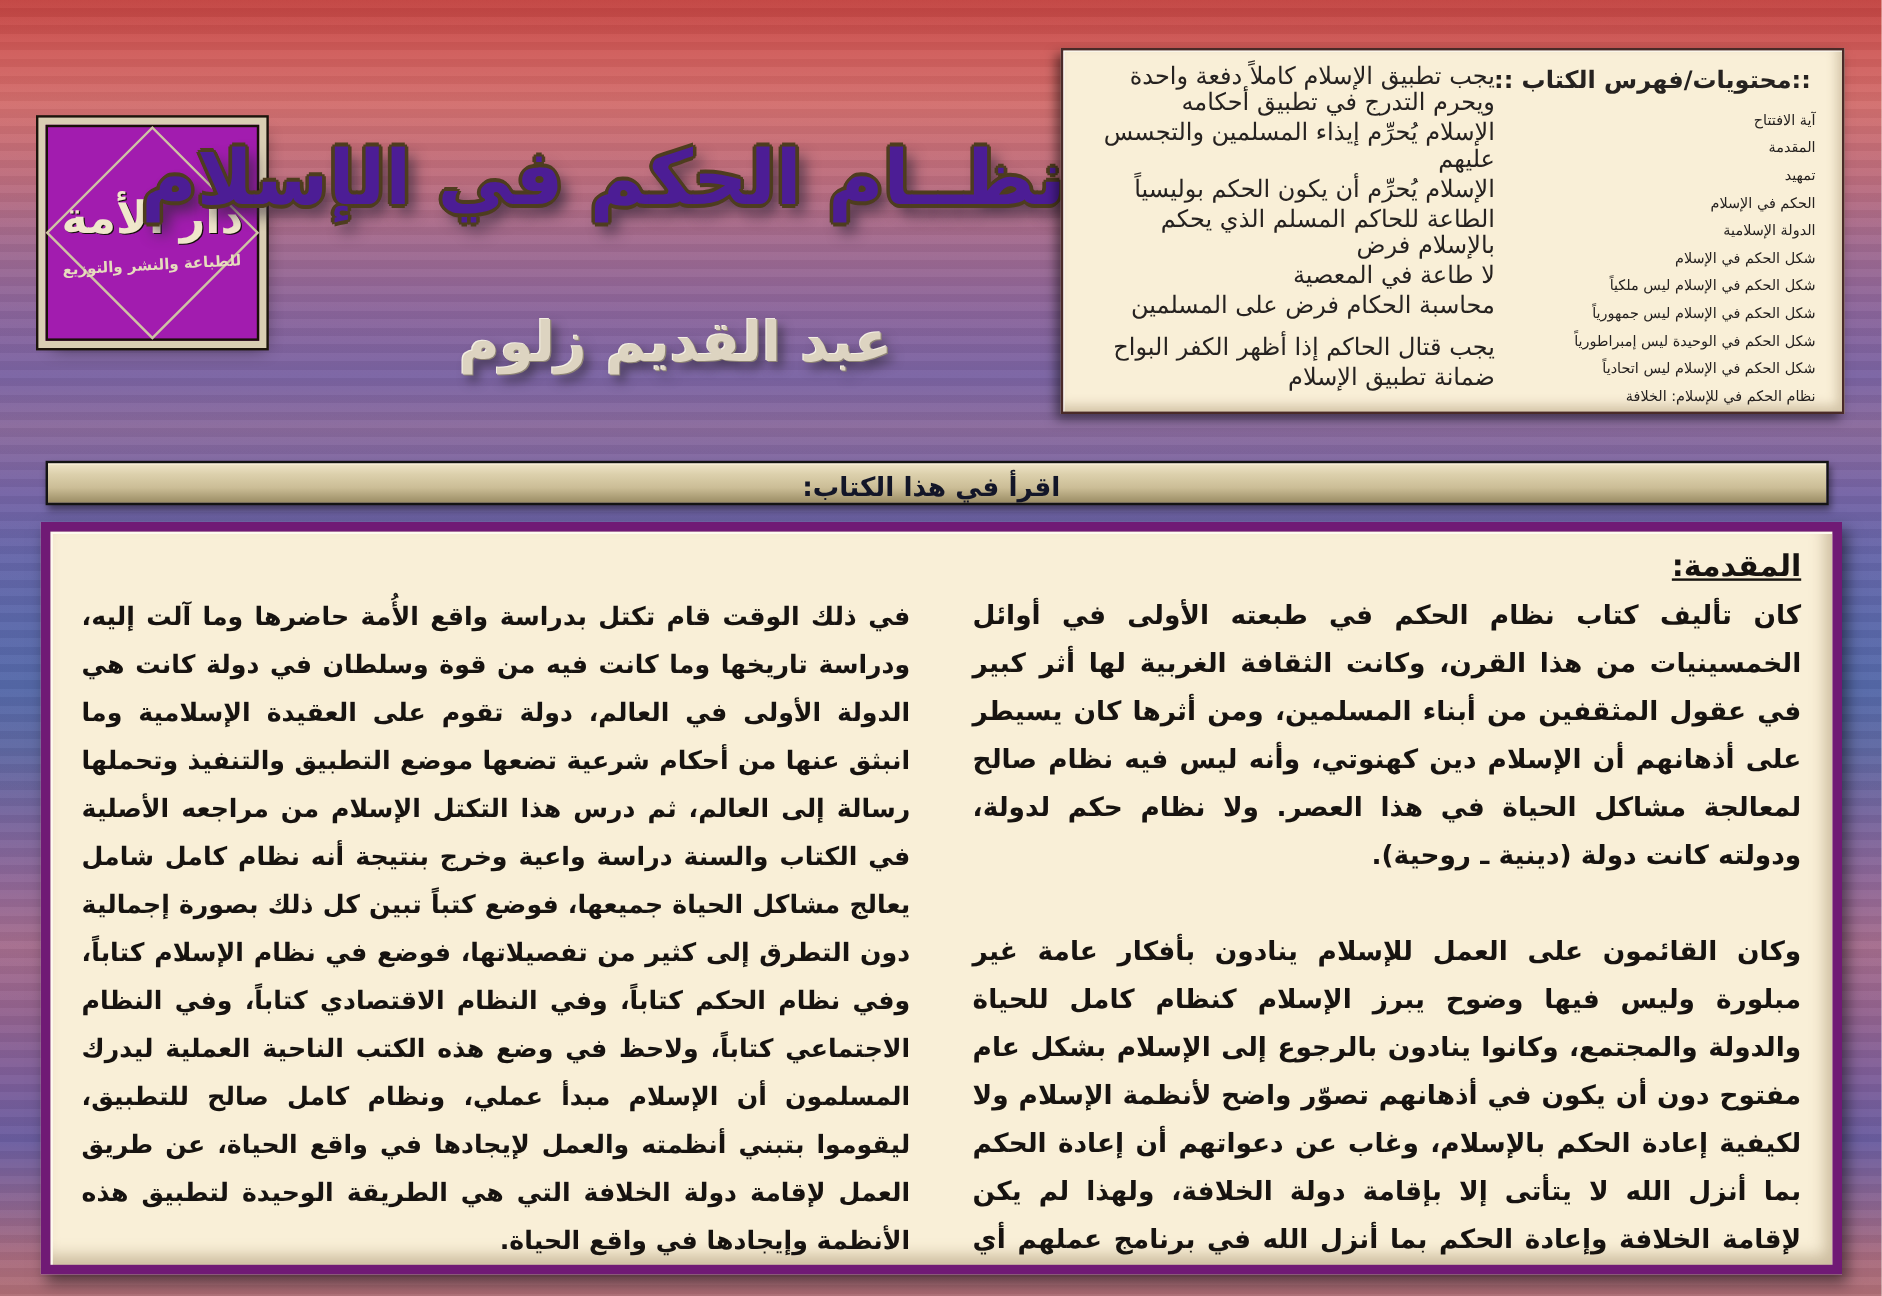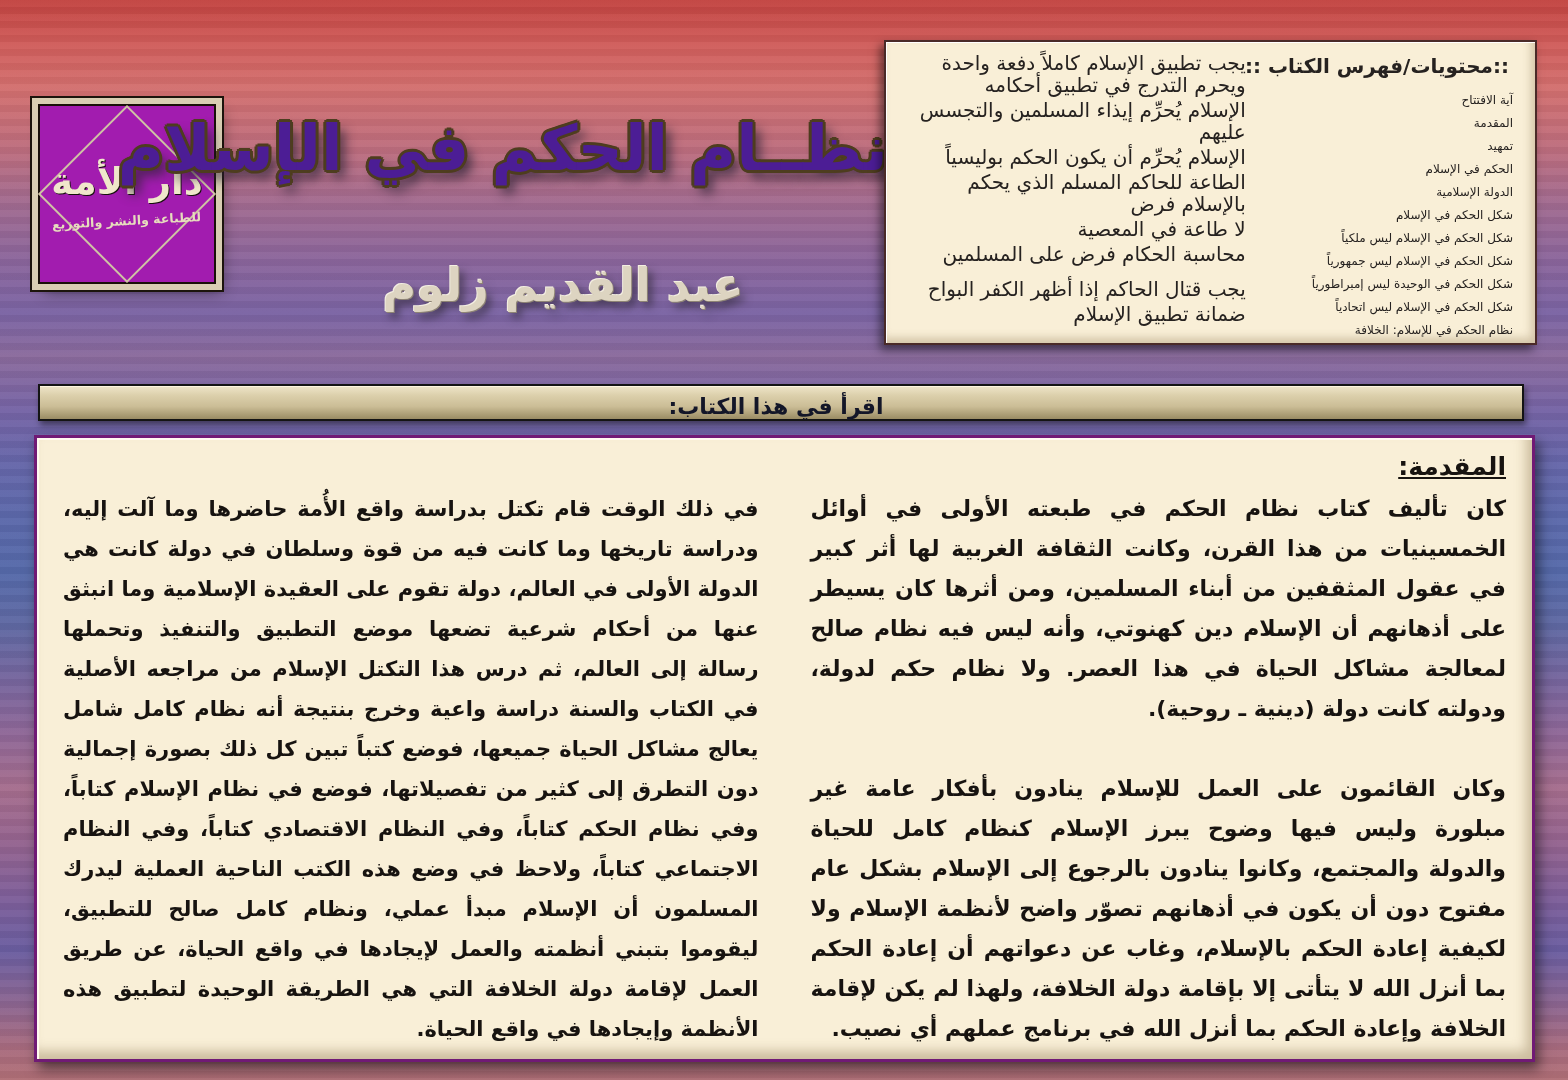--- a/index.html
+++ b/index.html
@@ -76,21 +76,21 @@
     box-shadow:2px 4px 6px rgba(0,0,0,.45), inset 0 1px 0 #fff7e2;
     display:flex;align-items:center;justify-content:center;
   }
   .read-bar-label{
     font-size:22px;font-weight:bold;color:#131628;padding:8px 10px 0 0;white-space:nowrap;
   }
 
   
   .intro{
     position:absolute;top:435px;right:33px;left:34px;bottom:18px;box-sizing:border-box;
-    background:#f9efd7;border:3px solid #701a75;
+    background:#f9efd7;border:8px solid #701a75;
     box-shadow:inset 2px 2px 0 #fffaf0, inset -6px -8px 12px rgba(120,95,55,.35), 4px 7px 12px rgba(0,0,0,.5);
     padding:14px 26px 10px 26px;overflow:hidden;color:#171310;
   }
   .intro-heading{
     font-size:25px;font-weight:bold;text-decoration:underline;margin:0 0 8px 0;
   }
   .intro-cols{display:flex;gap:52px;align-items:flex-start;}
   .intro-col{width:50%;box-sizing:border-box;}
   .para{
     text-align:justify;text-justify:inter-word;font-weight:bold;margin:0;

